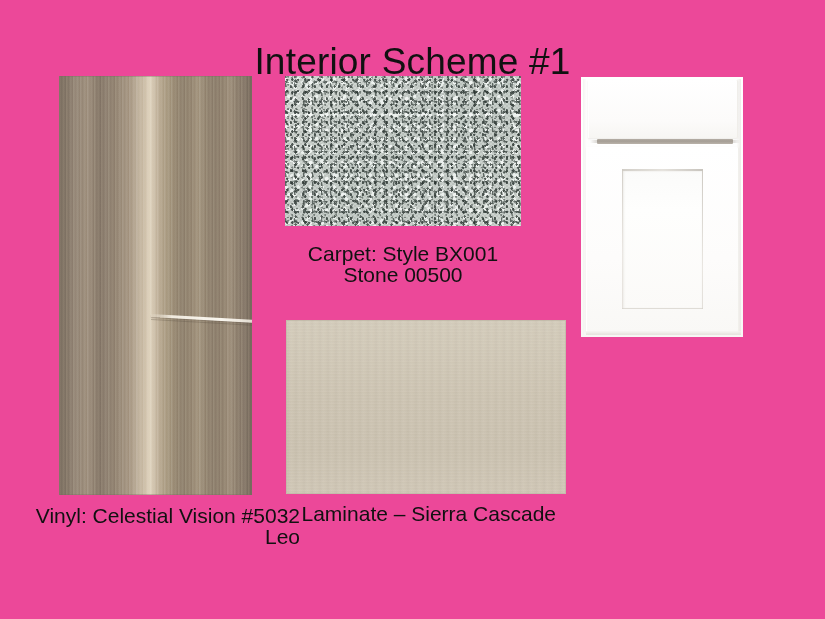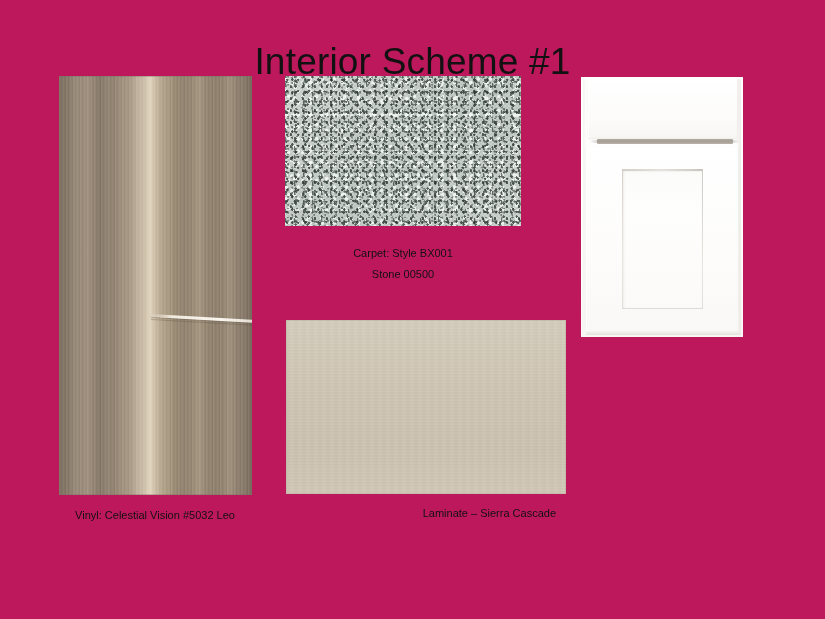--- a/index.html
+++ b/index.html
@@ -9,21 +9,21 @@
     background: #ffffff;
   }
   body {
     font-family: "Liberation Sans", sans-serif;
     color: #1a1a1a;
   }
   #board {
     position: relative;
     width: 825px;
     height: 619px;
-    background: #be185d;
+    background: #ec4899;
     overflow: hidden;
   }
 
   
   #board-title {
     position: absolute;
     left: 0;
     top: 16px;
     width: 825px;
     text-align: center;
@@ -34,21 +34,21 @@
     line-height: 1.15;
   }
 
   
   .swatch {
     position: absolute;
     overflow: hidden;
   }
   .caption {
     position: absolute;
-    font-size: 11px;
+    font-size: 21px;
     line-height: 21px;
     color: #111111;
     text-align: center;
     white-space: pre-line;
   }
 
   
   #vinyl-swatch {
     left: 59px;
     top: 76px;
@@ -122,20 +122,21 @@
     width: 120px;
     height: 1px;
     background: rgba(90,78,66,0.30);
     transform: rotate(3.2deg);
     transform-origin: left center;
   }
   #vinyl-caption {
     left: 10px;
     top: 505px;
     width: 290px;
+    text-align: right;
   }
 
   
   #carpet-swatch {
     left: 285px;
     top: 76px;
     width: 236px;
     height: 150px;
     background-color: #c8cfca;
     background-image:

